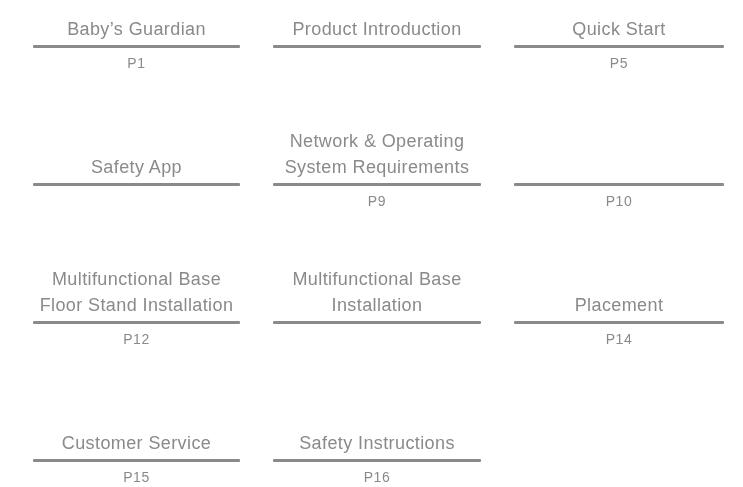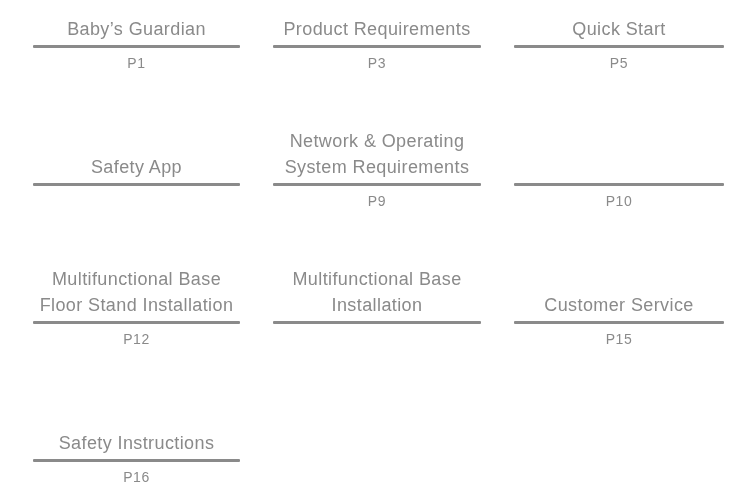--- a/index.html
+++ b/index.html
@@ -64,23 +64,22 @@
 <div class="page">
   <div class="toc-grid">
 
     <div class="cell">
       <div class="title">Baby’s Guardian</div>
       <div class="rule"></div>
       <div class="pnum">P1</div>
     </div>
 
     <div class="cell">
-      <div class="title">Product Requirements</div>
+      <div class="title">Product Introduction</div>
       <div class="rule"></div>
-      <div class="pnum">P3</div>
     </div>
 
     <div class="cell">
       <div class="title">Quick Start</div>
       <div class="rule"></div>
       <div class="pnum">P5</div>
     </div>
 
     <div class="cell">
       <div class="title">Safety App</div>
@@ -105,20 +104,25 @@
       <div class="rule"></div>
       <div class="pnum">P12</div>
     </div>
 
     <div class="cell">
       <div class="title">Multifunctional Base
 Installation</div>
       <div class="rule"></div>
     </div>
 
+    <div class="cell">
+      <div class="title">Placement</div>
+      <div class="rule"></div>
+      <div class="pnum">P14</div>
+    </div>
 
     <div class="cell">
       <div class="title">Customer Service</div>
       <div class="rule"></div>
       <div class="pnum">P15</div>
     </div>
 
     <div class="cell">
       <div class="title">Safety Instructions</div>
       <div class="rule"></div>

